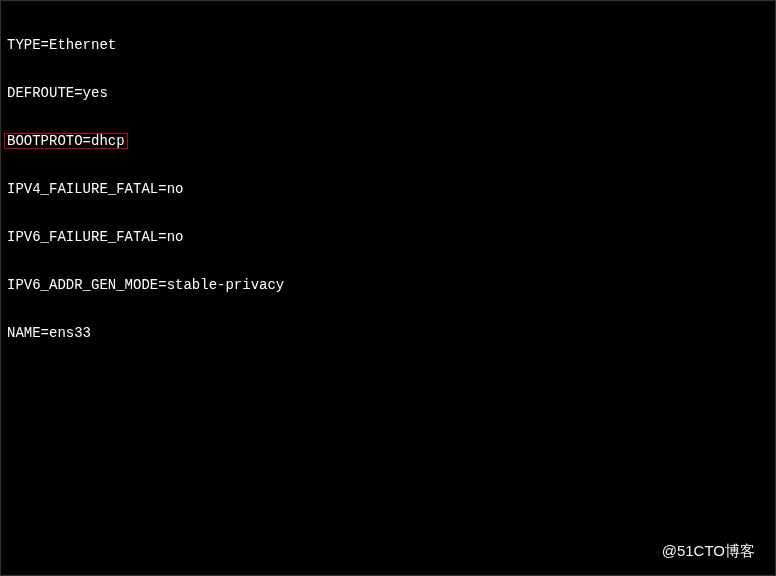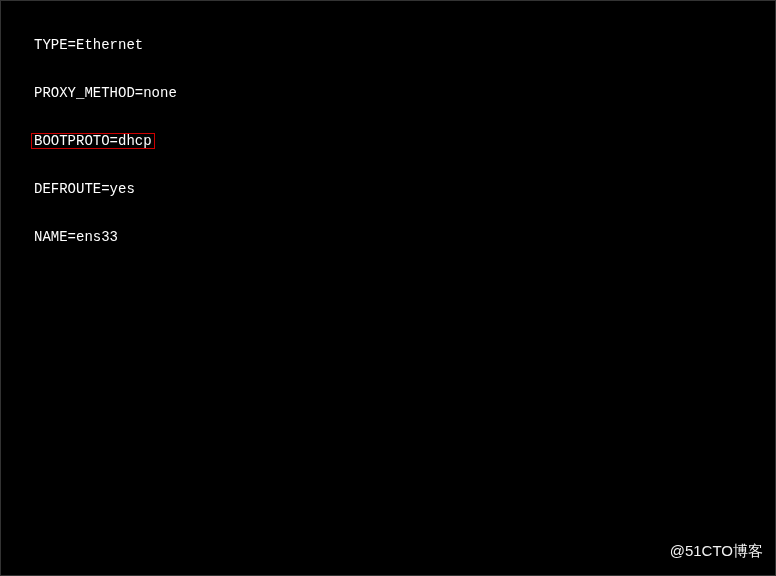--- a/index.html
+++ b/index.html
@@ -19,47 +19,48 @@
       overflow: hidden;
       border: 1px solid #333;
     }
     .terminal {
       padding: 4px 6px;
       white-space: pre;
     }
     .line {
       display: block;
       height: 16px;
-      margin-left: 27px;
     }
     .highlight {
       border: 1.5px solid #cc0000;
       display: inline-block;
       padding: 0 2px;
       margin-left: -3px;
       line-height: 14px;
     }
     .watermark {
       position: absolute;
-      right: 12px;
+      right: 20px;
       bottom: 16px;
       color: #ffffff;
       font-family: Arial, sans-serif;
       font-size: 15px;
       opacity: 0.95;
     }
   </style>
 </head>
 <body>
 
 <div class="terminal">
   <span class="line">TYPE=Ethernet</span>
-  <span class="line">PROXY_METHOD=none</span>
+  <span class="line">DEFROUTE=yes</span>
   <span class="line"><span class="highlight">BOOTPROTO=dhcp</span></span>
-  <span class="line">DEFROUTE=yes</span>
+  <span class="line">IPV4_FAILURE_FATAL=no</span>
+  <span class="line">IPV6_FAILURE_FATAL=no</span>
+  <span class="line">IPV6_ADDR_GEN_MODE=stable-privacy</span>
   <span class="line">NAME=ens33</span>
   
   
   
   
   
   
   
   
   

